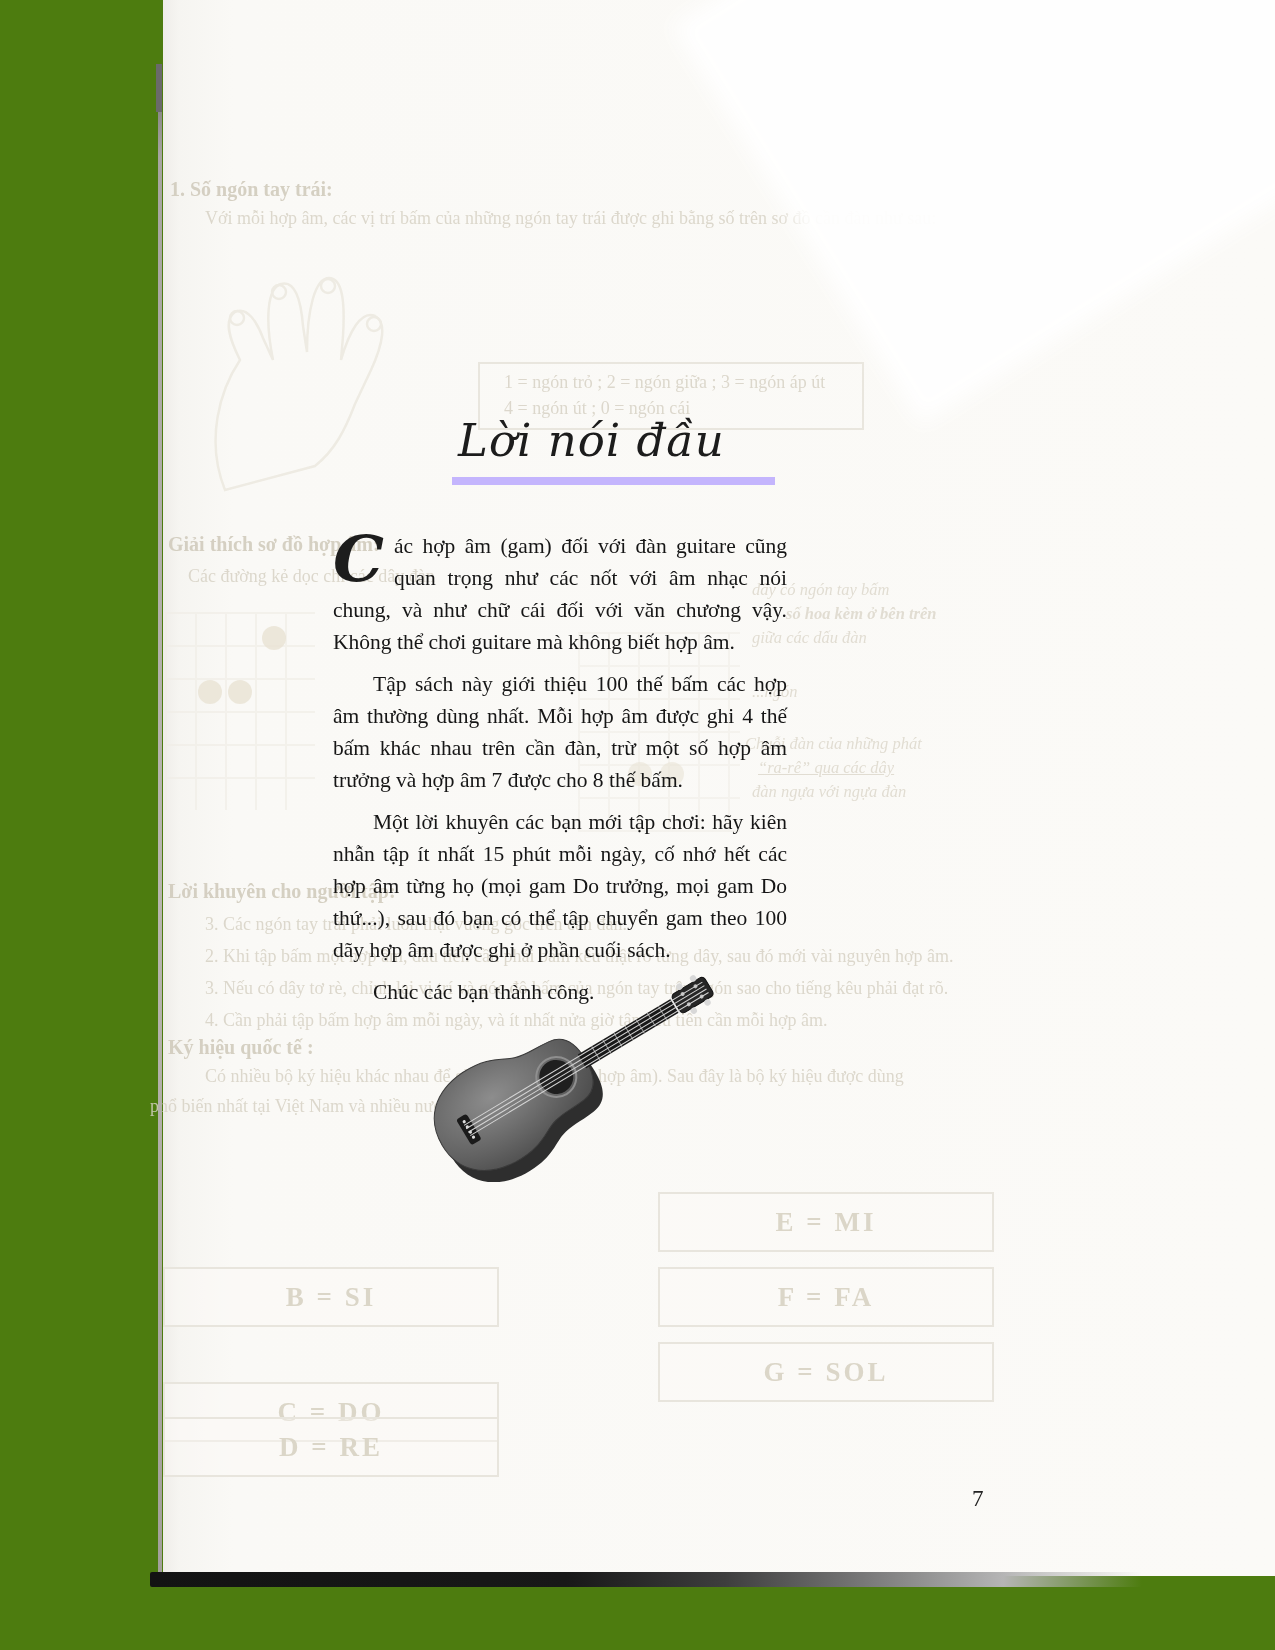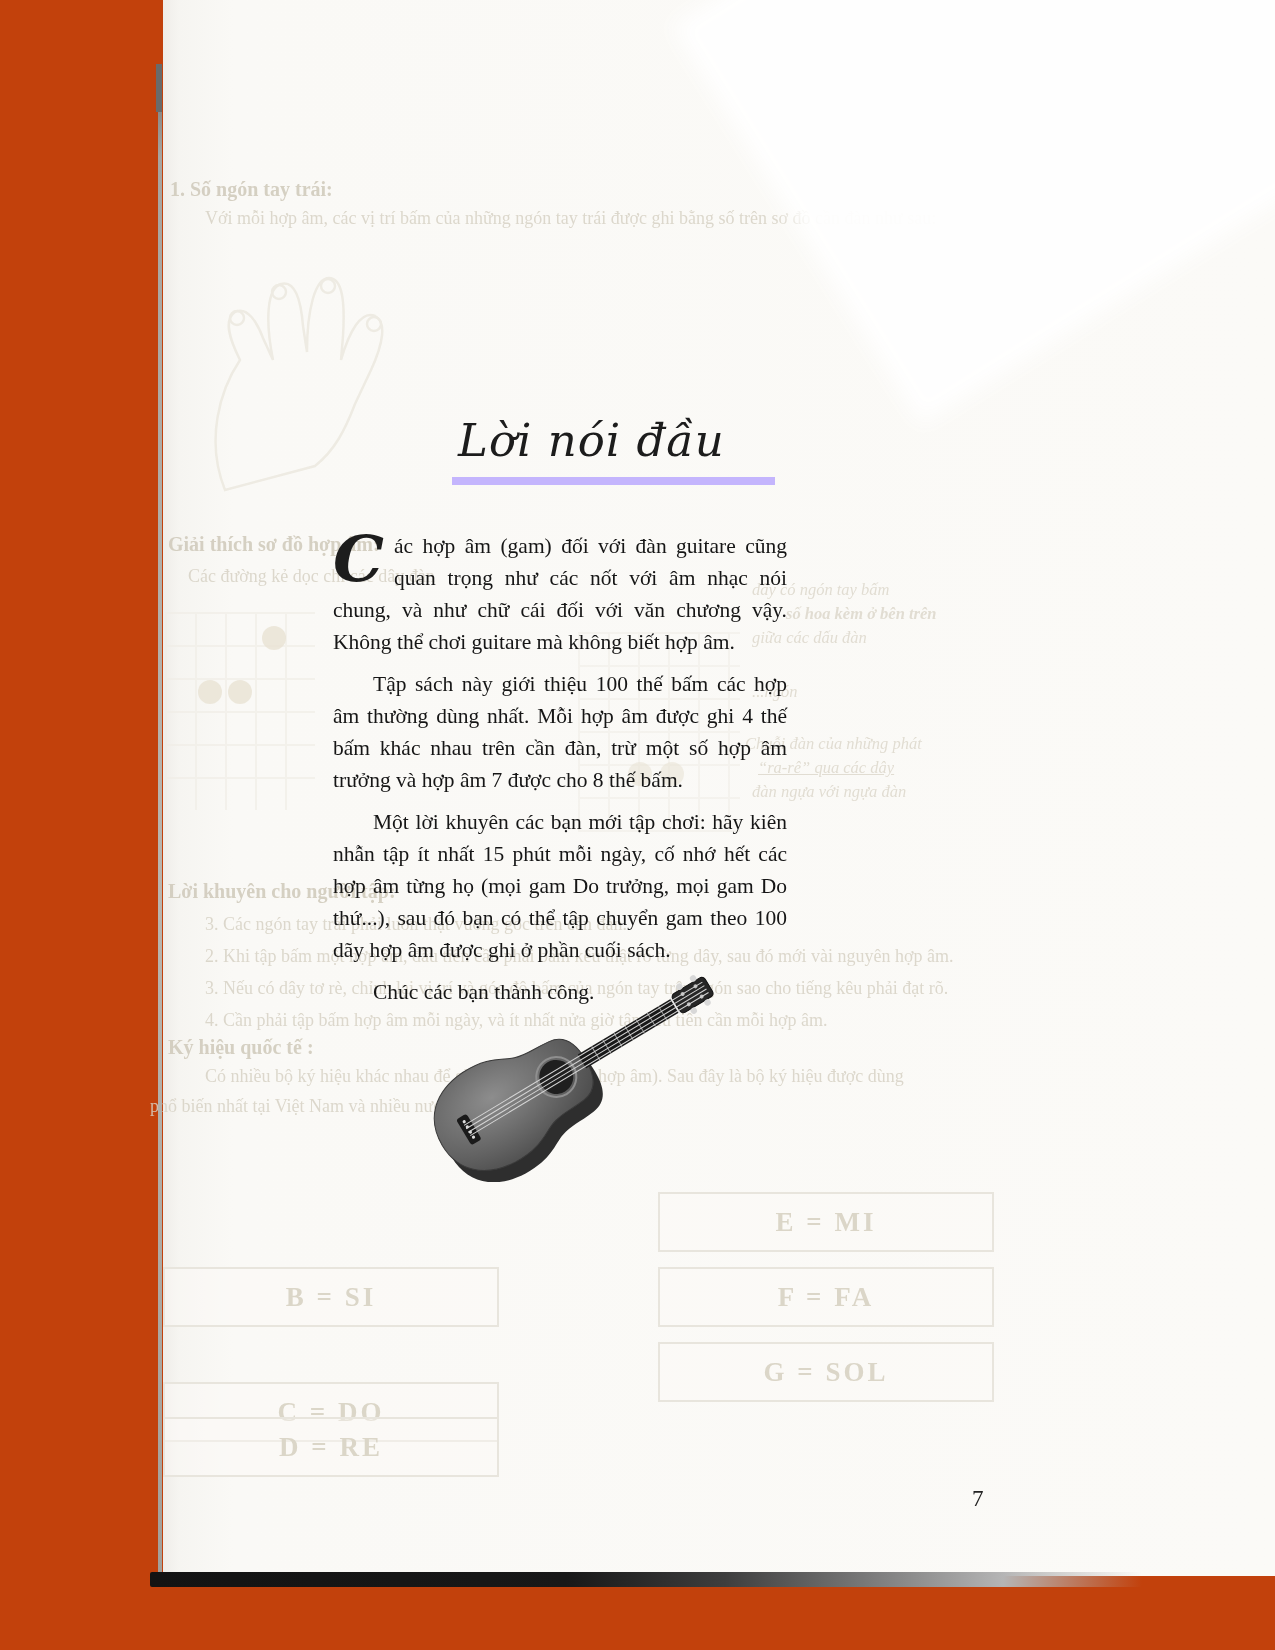--- a/index.html
+++ b/index.html
@@ -1,16 +1,16 @@
 <!DOCTYPE html>
 <html><head>
 <meta charset="utf-8">
 <style>
   html,body{margin:0;padding:0;background:#ffffff;}
-  .canvas{position:relative;width:1275px;height:1650px;background:#c2410c;overflow:hidden;
+  .canvas{position:relative;width:1275px;height:1650px;background:#4d7c0f;overflow:hidden;
           font-family:"Liberation Serif",serif;}
   
   .scan-tint{position:absolute;left:163px;top:0;width:1112px;height:1576px;z-index:0;
     background:linear-gradient(90deg,#efede9 0px,#f6f5f1 16px,#faf9f6 70px,#fbfaf7 100%);}
   
   .scan-glare{position:absolute;right:-150px;top:-190px;width:680px;height:470px;
     background:#ffffff;transform:rotate(-32deg);filter:blur(10px);z-index:2;opacity:.95;}
   
   .edge-left{position:absolute;left:158px;top:66px;width:4px;height:1510px;z-index:5;
     background:linear-gradient(180deg,#6f6f6f 0%,#a7a5a1 6%,#b9b6b0 55%,#a3a09b 100%);}
@@ -51,20 +51,24 @@
 </head>
 <body>
 
 <div class="canvas">
 
   <div class="scan-tint"></div>
 
   <div class="ghost h" style="left:170px;top:178px;">1. Số ngón tay trái:</div>
   <div class="ghost b" style="left:205px;top:208px;">Với mỗi hợp âm, các vị trí bấm của những ngón tay trái được ghi bằng số trên sơ đồ cần đàn như sau:</div>
 
+  <div class="ghost-box" style="left:478px;top:362px;width:382px;height:64px;">
+    <div class="ghost b" style="left:24px;top:8px;">1 = ngón trỏ ; 2 = ngón giữa ; 3 = ngón áp út</div>
+    <div class="ghost b" style="left:24px;top:34px;">4 = ngón út ; 0 = ngón cái</div>
+  </div>
 
   <svg class="ghost-hand" width="250" height="260" viewBox="0 0 250 260">
     <g fill="none" stroke="#edeae1" stroke-width="2.5">
       <path d="M30 250 C 10 200 25 150 45 120 C 35 100 28 80 40 72 C 52 66 62 82 68 98 L 78 120 C 70 80 72 48 86 44 C 100 40 106 60 108 86 L 112 112 C 112 70 120 38 134 38 C 148 38 150 64 148 96 L 146 120 C 154 92 166 70 180 76 C 192 82 188 104 176 130 L 160 164 C 150 190 140 210 120 226 Z"></path>
       <circle cx="42" cy="78" r="7"></circle>
         <circle cx="84" cy="52" r="7"></circle>
       <circle cx="133" cy="46" r="7"></circle>
         <circle cx="179" cy="84" r="7"></circle>
     </g>
   </svg>

